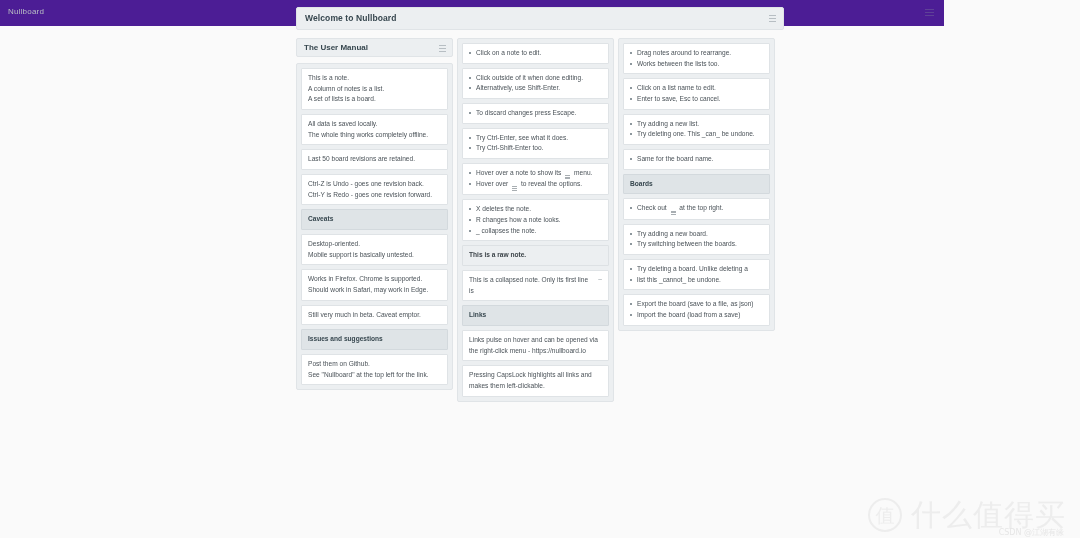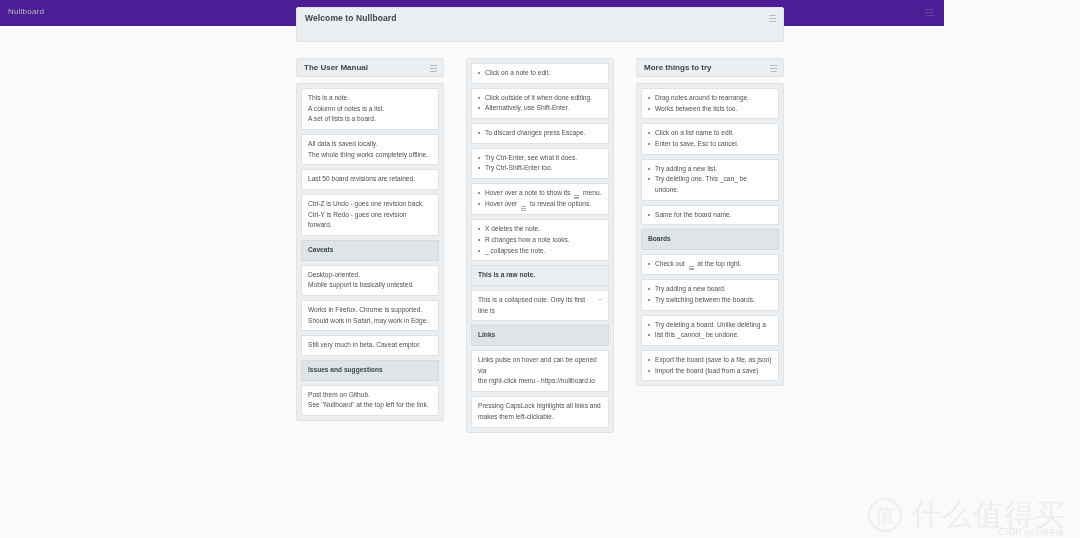--- a/index.html
+++ b/index.html
@@ -33,39 +33,39 @@
   
   #board {
     position: absolute; left: 296px; top: 7px;
     width: 488px;
   }
 
   .board-head {
     background: #eceff1;
     border: 1px solid #e0e4e7;
     border-radius: 2px;
-    height: 35px;
+    height: 23px;
     position: relative;
-    margin-bottom: 16px;
+    margin-bottom: 8px;
   }
   .board-head .ttl {
     position: absolute; left: 8px; top: 5px;
     font-size: 8.5px; font-weight: bold; color: #37474f;
     letter-spacing: .1px;
   }
 
   .hamburger {
     position: absolute; right: 7px; top: 7px;
     width: 7px; height: 7px;
     display: flex; flex-direction: column; justify-content: space-between;
     opacity: .45;
   }
   .hamburger i { display:block; height: 1px; background: #78848c; }
 
-  #lists { display: flex; gap: 22px; align-items: flex-start; }
+  #lists { display: flex; gap: 4px; align-items: flex-start; }
   .list { width: 157px; }
 
   .list-head {
     background: #eceff1;
     border: 1px solid #e0e4e7;
     border-radius: 2px;
     height: 19px;
     position: relative;
     margin-bottom: 6px;
   }
@@ -280,28 +280,20 @@
             <span class="ln">Links pulse on hover and can be opened via</span>
             <span class="ln">the right-click menu - https://nullboard.io</span>
           </div>
           <div class="note">
             <span class="ln">Pressing CapsLock highlights all links and</span>
             <span class="ln">makes them left-clickable.</span>
           </div>
         </div>
       </div>
       <div class="list">
-        <div class="list-head">
-          <div class="ttl">More things to try</div>
-          <div class="hamburger">
-            <i></i>
-            <i></i>
-            <i></i>
-          </div>
-        </div>
         <div class="list-body">
           <div class="note">
             <ul>
               <li>Drag notes around to rearrange.</li>
               <li>Works between the lists too.</li>
             </ul>
           </div>
           <div class="note">
             <ul>
               <li>Click on a list name to edit.</li>

